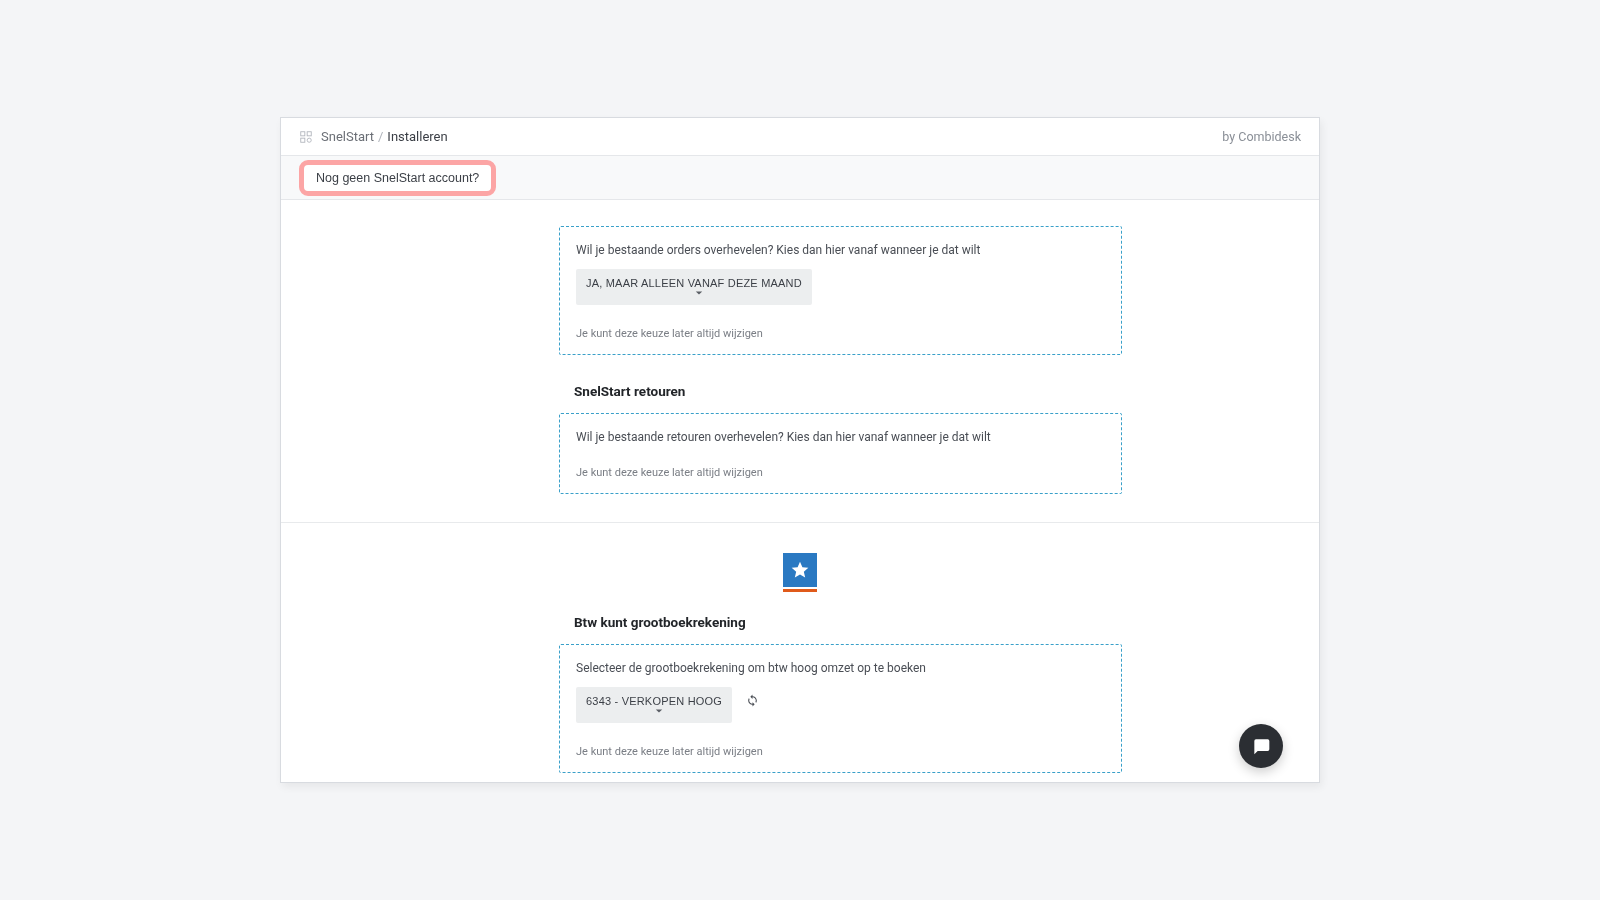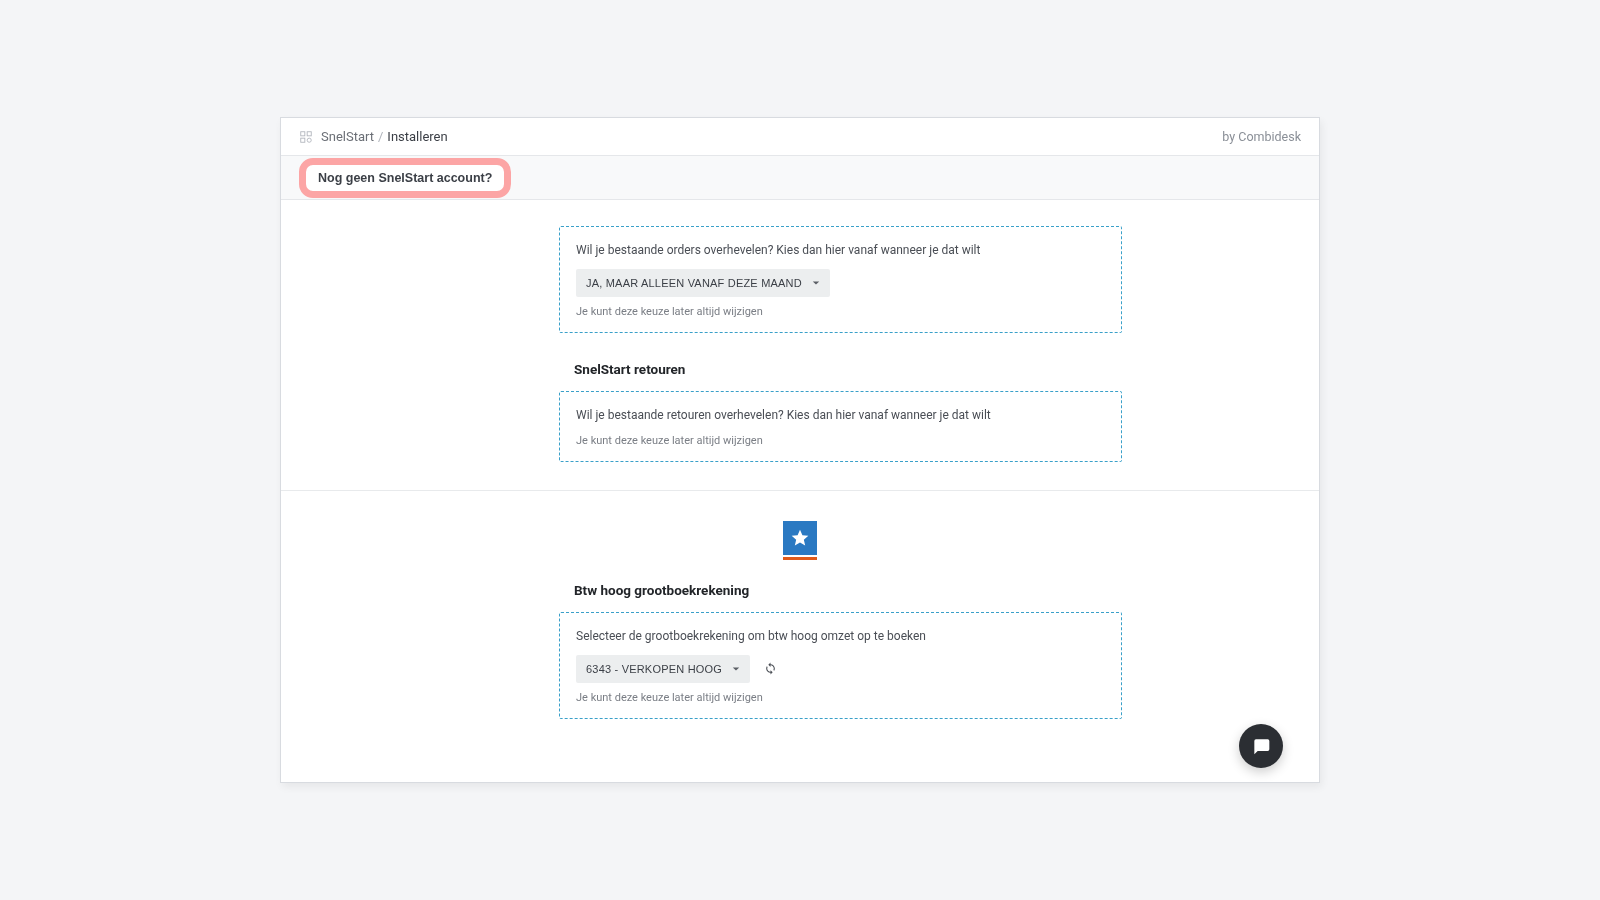--- a/index.html
+++ b/index.html
@@ -39,27 +39,26 @@
 .toolbar {
   height: 44px;
   background: #f8f9fa;
   border-bottom: 1px solid #e5e7ea;
   display:flex;
   align-items:center;
   padding: 0 18px;
 }
 .btn-outline {
   background:#fff;
-  border:7px solid #fca5a5;
-  border-radius:14px;
+  border:5px solid #fca5a5;
+  border-radius:9px;
   padding:6px 12px;
   font-size:12.5px;
   color:#3b3f46;
   cursor:pointer;
-  font-weight:bold;
 }
 .content {
   height: calc(666px - 38px - 44px);
   overflow:hidden;
   position:relative;
   padding-top: 26px;
 }
 .section-title {
   font-size: 13.5px;
   font-weight:700;
@@ -84,29 +83,30 @@
   display:inline-flex;
   align-items:center;
   background:#eceeef;
   border:none;
   border-radius:2px;
   padding: 8px 10px;
   font-size: 11px;
   letter-spacing: 0.2px;
   color:#3b3f46;
   cursor:pointer;
+  flex-direction:column;
 }
 .select-btn .caret { margin-left:10px; display:inline-flex; }
 .select-btn .caret svg { width:8px; height:8px; fill:#5a5e65; }
 .refresh-icon { margin-left:10px; display:inline-flex; cursor:pointer; vertical-align:middle; }
 .refresh-icon svg { width:13px; height:13px; fill:#4a4e55; }
 .hint {
   font-size: 11px;
   color: #7a7e85;
-  margin-top: 8px;
+  margin-top: 22px;
 }
 .divider {
   border-top:1px solid #e8eaec;
   margin: 12px 0 30px 0;
 }
 .star-tile {
   width:34px; height:34px;
   background:#2a79c2;
   display:flex; align-items:center; justify-content:center;
   margin: 0 auto 2px auto;
@@ -177,21 +177,21 @@
 
     <div>
       <div class="star-tile">
         <svg viewBox="0 0 24 24">
             <path d="M12 2 L14.9 8.6 L22 9.3 L16.6 14 L18.2 21 L12 17.3 L5.8 21 L7.4 14 L2 9.3 L9.1 8.6 Z"></path>
           </svg>
       </div>
       <div class="star-under"></div>
     </div>
 
-    <div class="section-title">Btw hoog grootboekrekening</div>
+    <div class="section-title">Btw kunt grootboekrekening</div>
     <div class="dashed-box" style="margin-bottom:0;">
       <div class="prompt">Selecteer de grootboekrekening om btw hoog omzet op te boeken</div>
       <span>
         <button class="select-btn">
           <span>6343 - VERKOPEN HOOG</span>
           <span class="caret">
               <svg viewBox="0 0 10 10">
                 <path d="M1 3 L5 7 L9 3 Z"></path>
               </svg>
             </span>

